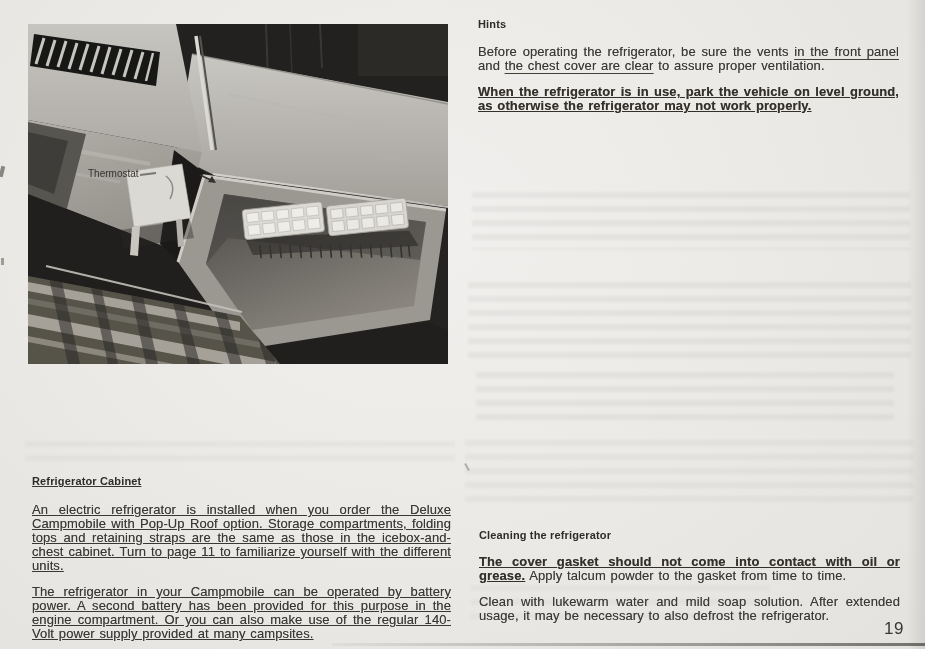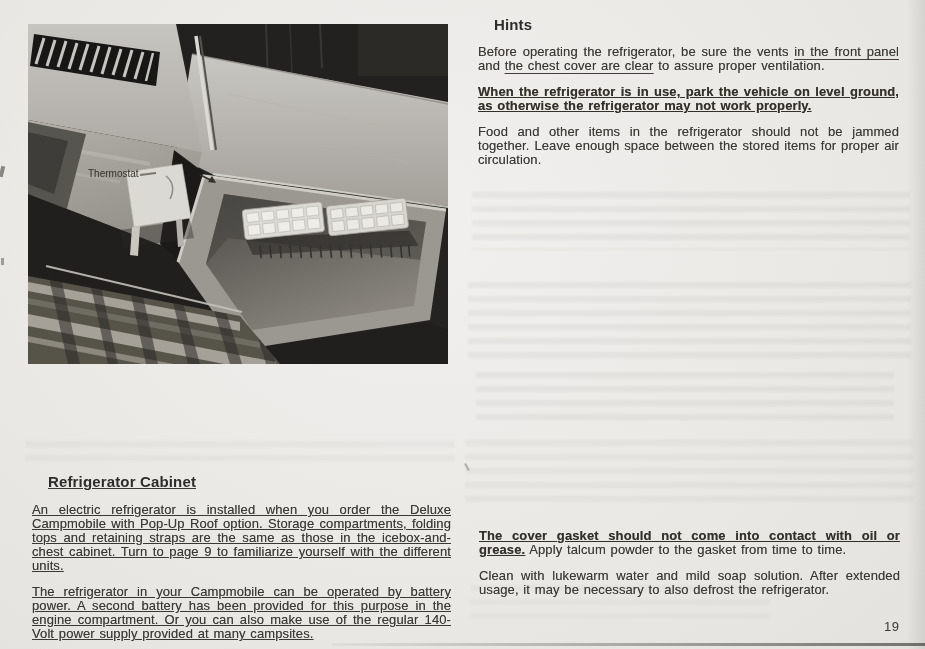--- a/index.html
+++ b/index.html
@@ -4,31 +4,31 @@
 <style>
   html,body{margin:0;padding:0;}
   body{
     width:925px;height:649px;position:relative;overflow:hidden;
     font-family:"Liberation Sans",sans-serif;
     background:radial-gradient(ellipse at 45% 35%, #f1f0ee 0%, #eae9e6 55%, #e3e2df 100%);
     color:#3a3835;
   }
   .page{position:absolute;inset:0;}
   section{position:absolute;}
-  h3{font-size:15px;line-height:13px;font-weight:700;margin:0 16px 14px;color:#2e2c2a;letter-spacing:.15px;}
+  h3{font-size:11px;line-height:13px;font-weight:700;margin:0 0 14px;color:#2e2c2a;letter-spacing:.15px;}
   p{font-size:13px;line-height:14px;margin:0 0 12px;text-align:justify;word-spacing:1px;letter-spacing:.1px;color:#3a3835;text-shadow:0 0 .4px rgba(58,56,53,.55);}
   .bold{font-weight:700;color:#323029;text-decoration:underline;}
   .u{text-decoration:underline;text-decoration-thickness:1.1px;text-underline-offset:2.5px;text-decoration-color:rgba(55,50,44,.85);}
   .hints{left:478px;top:18px;width:421px;}
   .cabinet{left:32px;top:475px;width:419px;text-decoration:underline;}
   .cabinet h3{margin-bottom:15px;}
   .cleaning{left:479px;top:529px;width:421px;}
   .cleaning h3{margin-bottom:13px;}
   .photo{position:absolute;left:28px;top:24px;width:352px;height:340px;margin:0;}
-  .page-number{position:absolute;left:884px;top:619px;font-size:13px;color:#3a3835;letter-spacing:.5px;}
+  .page-number{position:absolute;left:884px;top:619px;font-size:17px;color:#3a3835;letter-spacing:.5px;}
   .ghost{position:absolute;background-image:repeating-linear-gradient(to bottom,rgba(112,106,95,.13) 0px,rgba(112,106,95,.13) 6px,transparent 6px,transparent 14px);filter:blur(1.3px);opacity:.55;pointer-events:none;}
   .g1{left:472px;top:192px;width:438px;height:58px;}
   .g2{left:468px;top:282px;width:443px;height:76px;}
   .g3{left:476px;top:372px;width:418px;height:48px;}
   .g4{left:465px;top:440px;width:448px;height:68px;opacity:.45;}
   .g5{left:25px;top:441px;width:430px;height:24px;opacity:.4;}
   .g6{left:470px;top:585px;width:300px;height:38px;opacity:.3;}
   .edge-shade{position:absolute;right:0;top:0;width:18px;height:649px;background:linear-gradient(to right,rgba(255,255,255,0),rgba(118,113,106,.16));}
   .bottom-line{position:absolute;left:332px;top:643px;width:593px;height:2.5px;background:linear-gradient(to right,rgba(70,67,62,.05),rgba(45,43,40,.62));}
   .speck{position:absolute;background:#55524c;}
@@ -190,30 +190,30 @@
         <line x1="172" y1="151" x2="185" y2="157" stroke="#33312d" stroke-width="1.6"></line>
         <polygon points="188,159 180,158 184,152" fill="#33312d"></polygon>
       </g>
     </svg>
   </figure>
 
   <section class="hints">
     <h3>Hints</h3>
     <p><span>Before operating the refrigerator, be sure the vents </span><span class="u">in the front panel</span><span> and </span><span class="u">the chest cover are clear</span><span> to assure proper ventilation.</span></p>
     <p class="bold">When the refrigerator is in use, park the vehicle on level ground, as other­wise the refrigerator may not work properly.</p>
-    <p>Food and other items in the refrigerator should not be jammed together. Leave enough space between the stored items for proper air circulation.</p>
   </section>
 
   <section class="cabinet">
     <h3>Refrigerator Cabinet</h3>
-    <p>An electric refrigerator is installed when you order the Deluxe Campmobile with Pop-Up Roof option. Storage compartments, folding tops and retaining straps are the same as those in the icebox-and-chest cabinet. Turn to page 9 to familiarize yourself with the different units.</p>
+    <p>An electric refrigerator is installed when you order the Deluxe Campmobile with Pop-Up Roof option. Storage compartments, folding tops and retaining straps are the same as those in the icebox-and-chest cabinet. Turn to page 11 to familiarize yourself with the different units.</p>
     <p>The refrigerator in your Campmobile can be operated by battery power. A second battery has been provided for this purpose in the engine com­partment. Or you can also make use of the regular 140-Volt power supply provided at many campsites.</p>
   </section>
 
   <section class="cleaning">
+    <h3>Cleaning the refrigerator</h3>
     <p><span class="bold">The cover gasket should not come into contact with oil or grease.</span><span> Apply talcum powder to the gasket from time to time.</span></p>
     <p>Clean with lukewarm water and mild soap solution. After extended usage, it may be necessary to also defrost the refrigerator.</p>
   </section>
 
   <div class="page-number">19</div>
 
   <div class="ghost g1"></div>
   <div class="ghost g2"></div>
   <div class="ghost g3"></div>
   <div class="ghost g4"></div>

